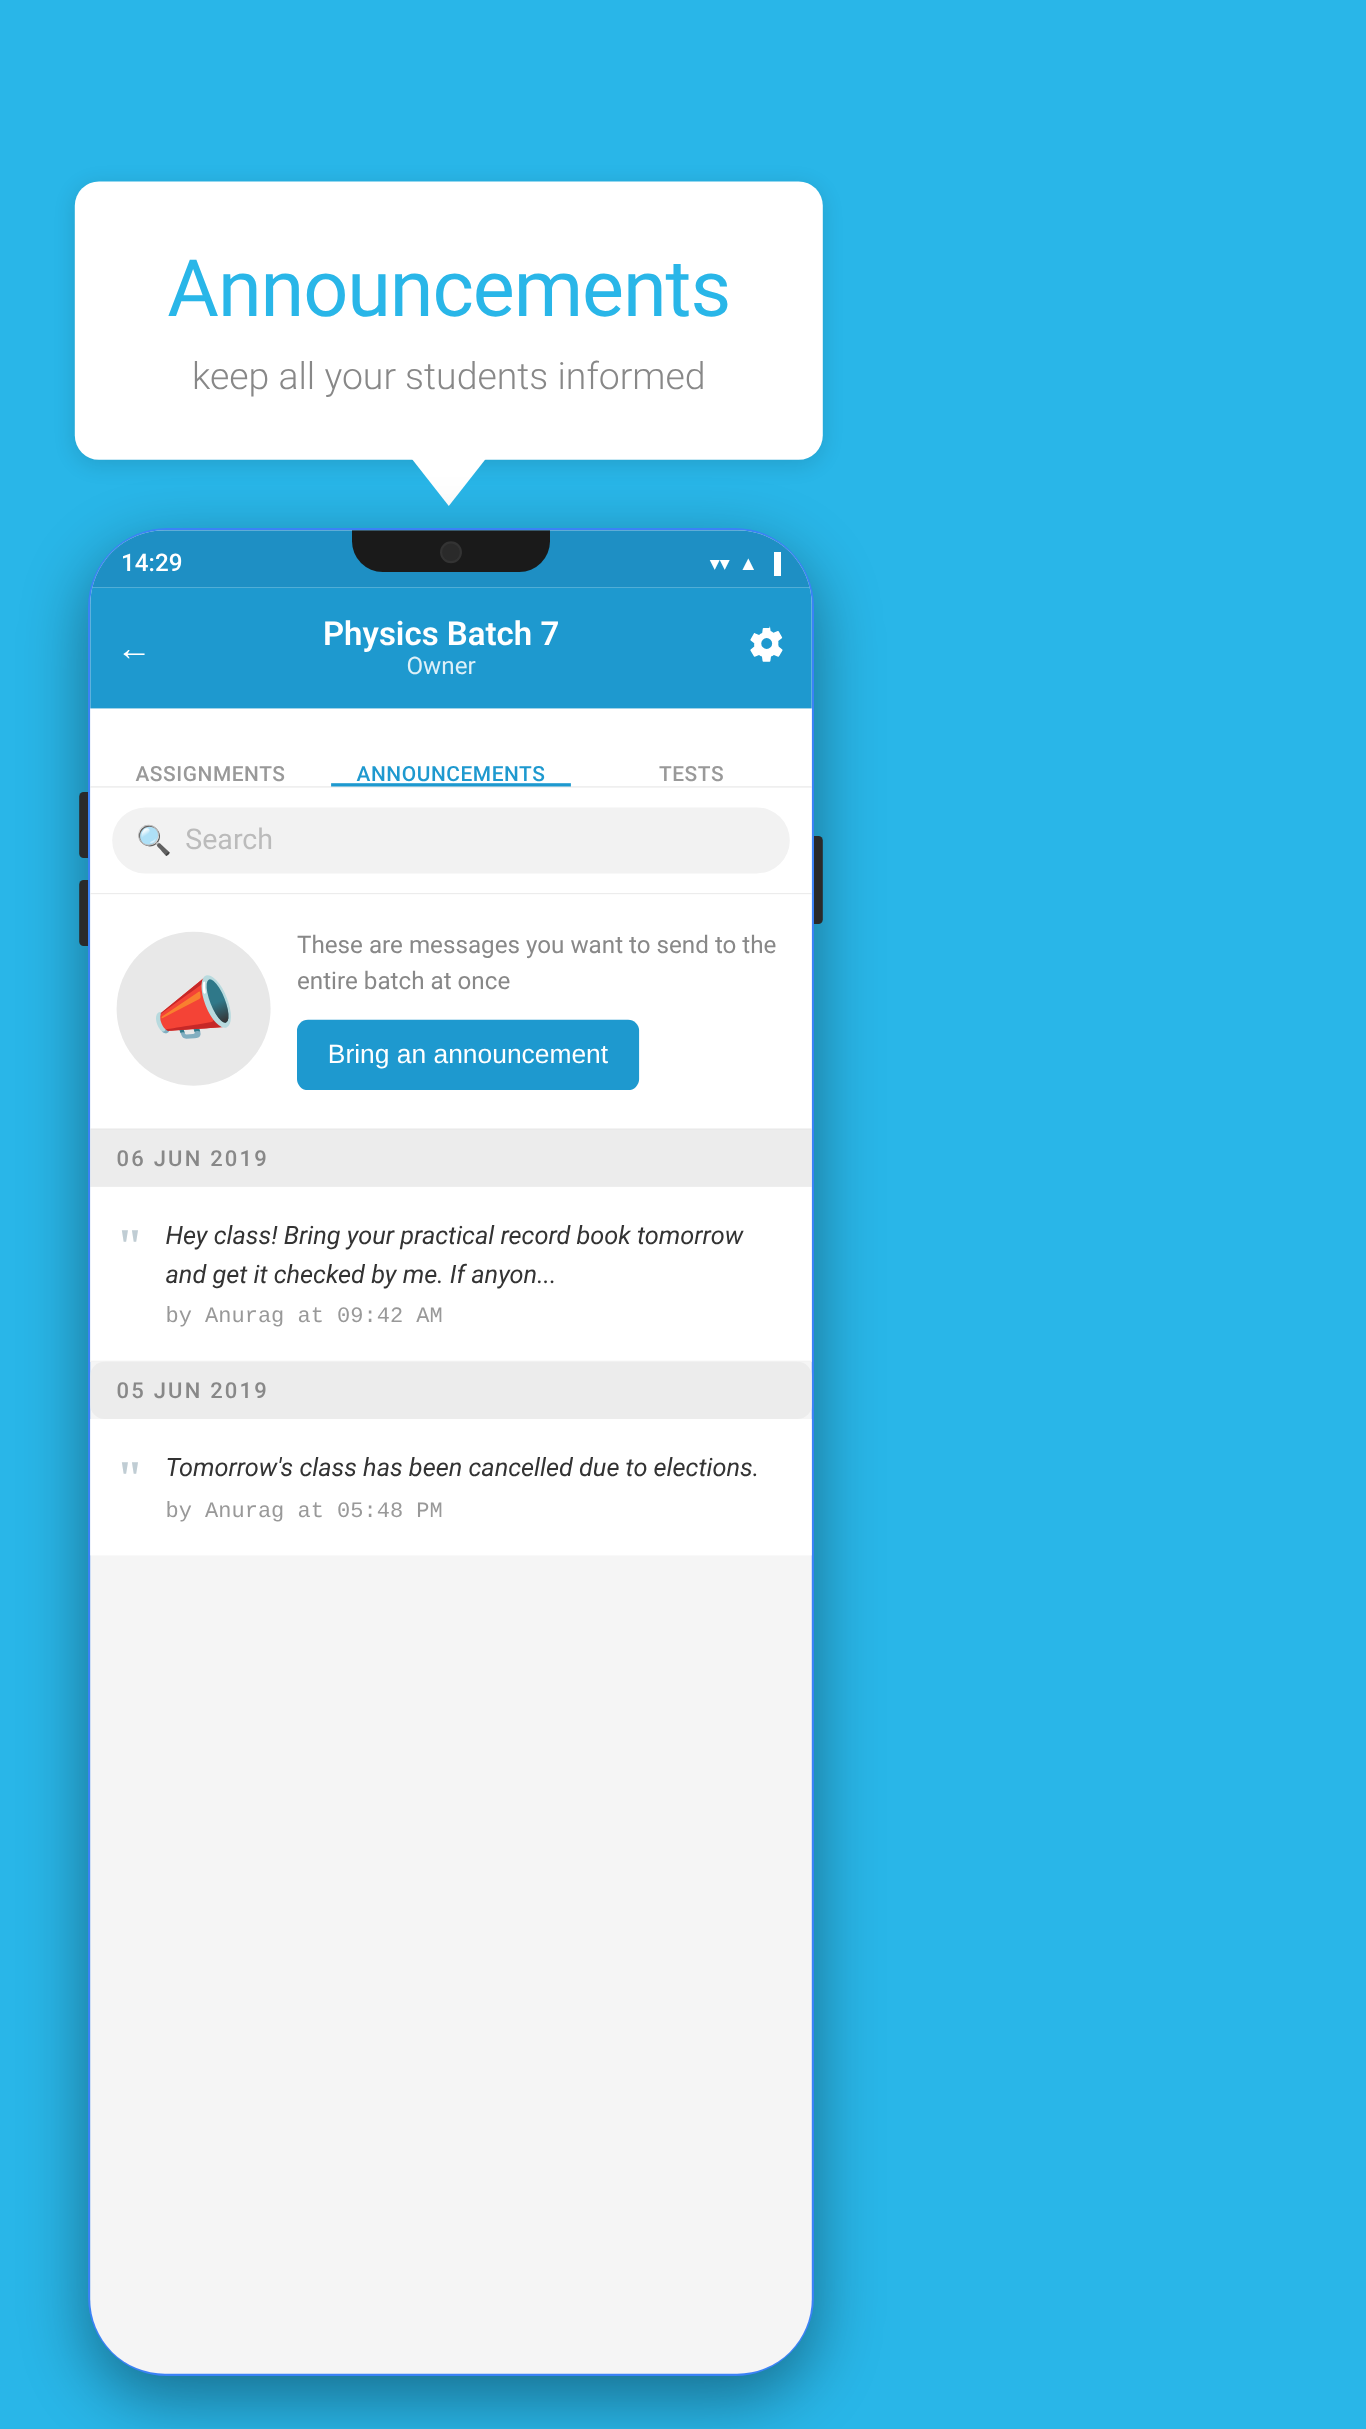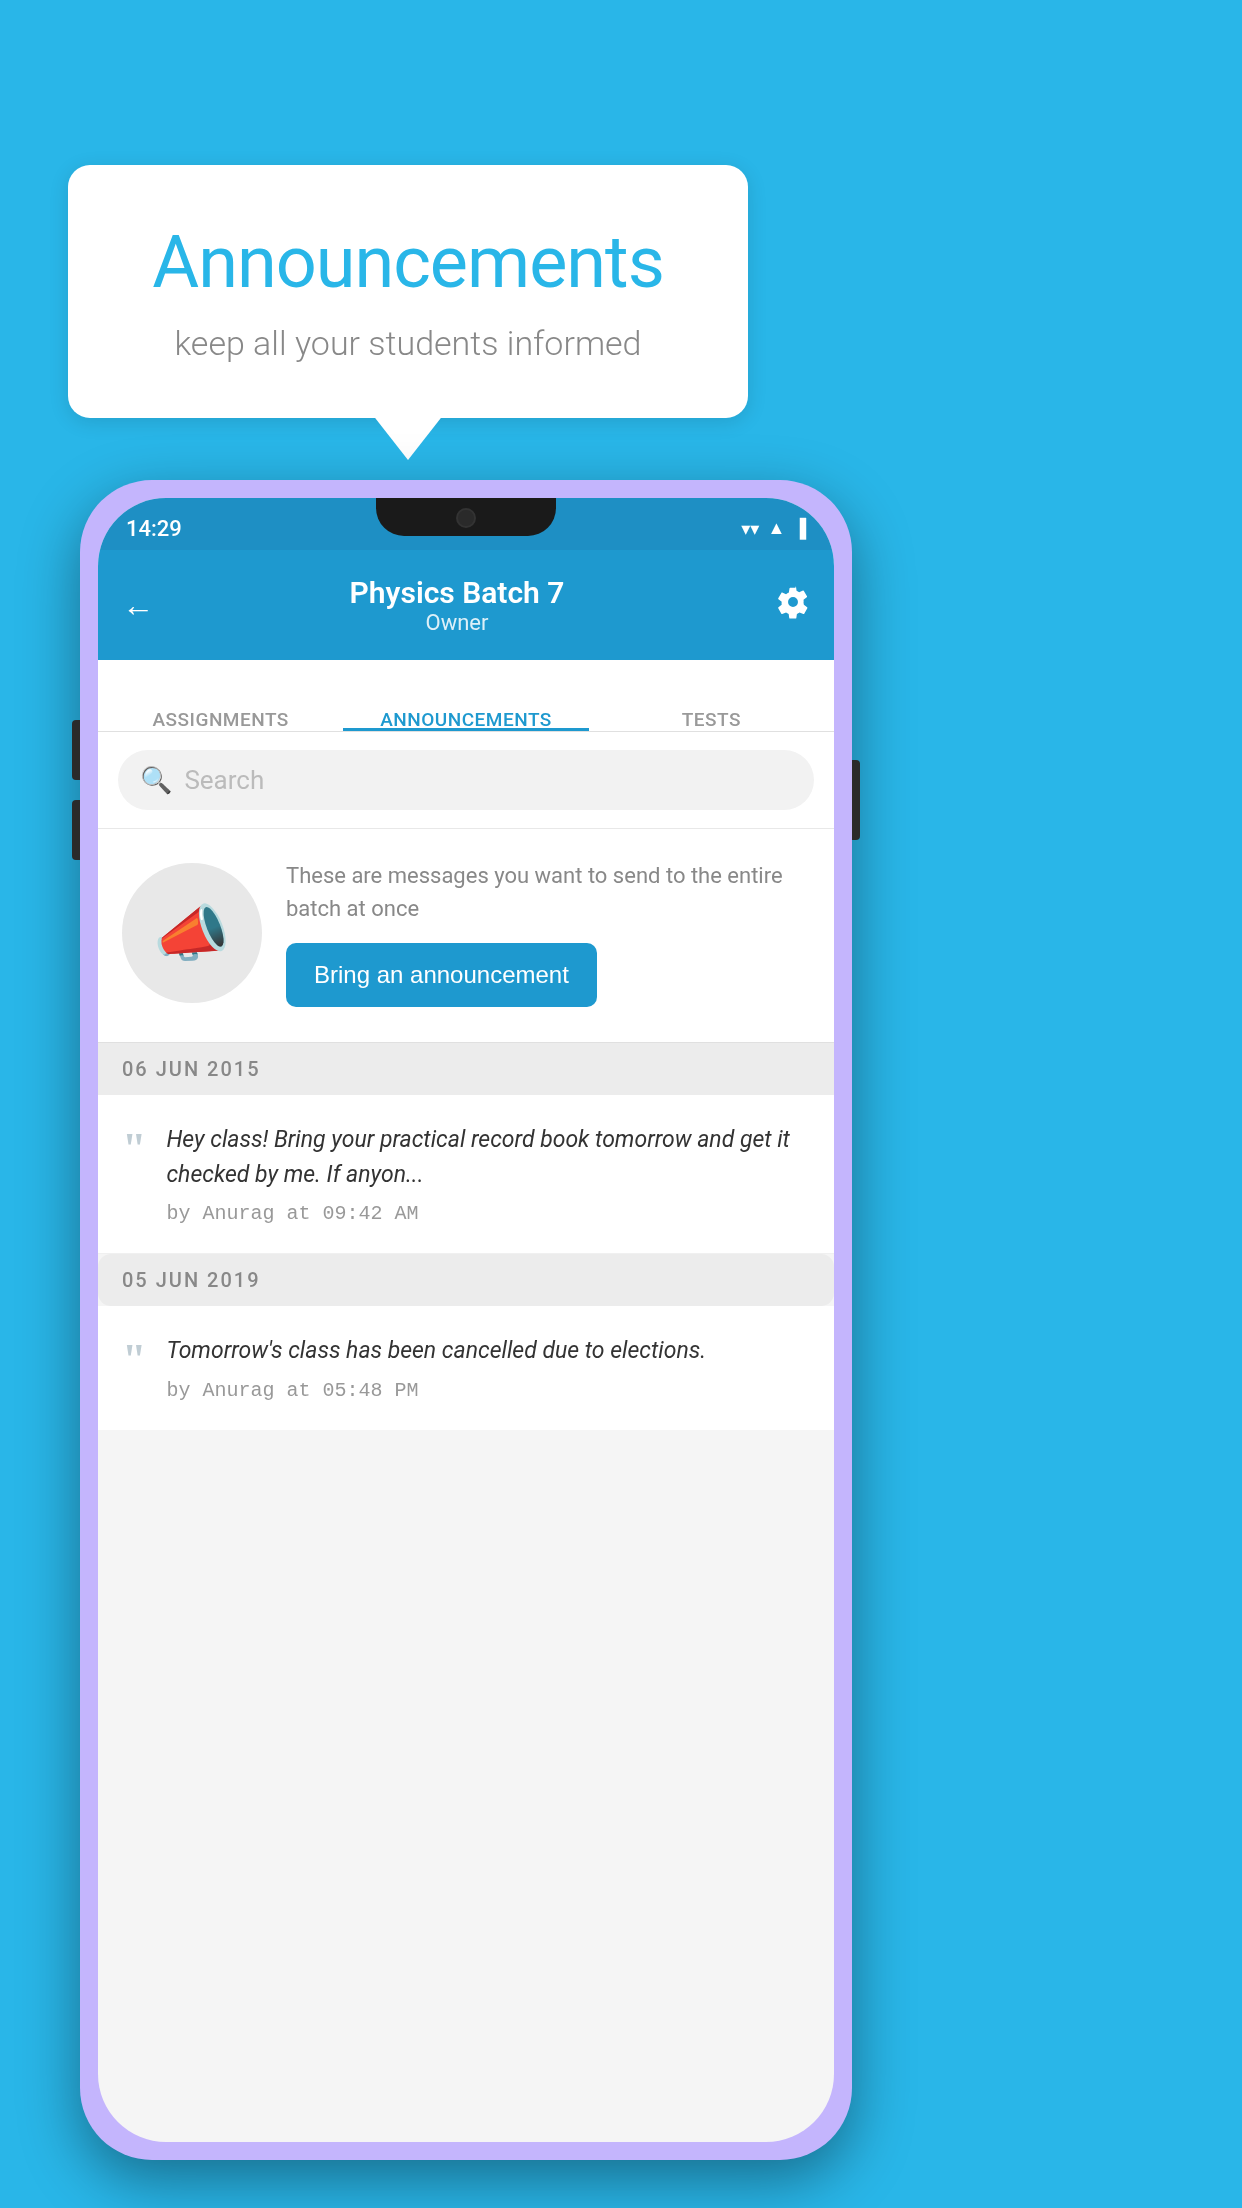--- a/index.html
+++ b/index.html
@@ -51,25 +51,25 @@
       font-size: 34px;
       text-align: center;
       font-weight: 300;
     }
 
     
     .phone-frame {
       position: absolute;
       top: 480px;
       left: 80px;
-      width: 772px;
+      width: 660px;
       height: 1680px;
-      background: #c4b5fd;
+      background: #3b82f6;
       border-radius: 72px;
-      padding: 18px;
+      padding: 2px;
       box-shadow: 0 20px 60px rgba(0,0,0,0.4);
     }
     .phone-inner {
       width: 100%;
       height: 100%;
       background: #f5f5f5;
       border-radius: 68px;
       overflow: hidden;
       position: relative;
     }
@@ -410,21 +410,21 @@
       <div class="promo-avatar">
         <span class="promo-icon">📣</span>
       </div>
       <div class="promo-content">
         <div class="promo-text">These are messages you want to send to the entire batch at once</div>
         <button class="promo-button">Bring an announcement</button>
       </div>
     </div>
 
     <div class="date-separator">
-      <span>06  JUN  2015</span>
+      <span>06  JUN  2019</span>
     </div>
     <div class="announcement-item">
       <div class="quote-icon">"</div>
       <div class="announcement-content">
         <div class="announcement-text">Hey class! Bring your practical record book tomorrow and get it checked by me. If anyon...</div>
         <div class="announcement-meta">by Anurag at 09:42 AM</div>
       </div>
     </div>
 
     <div class="date-separator2">

